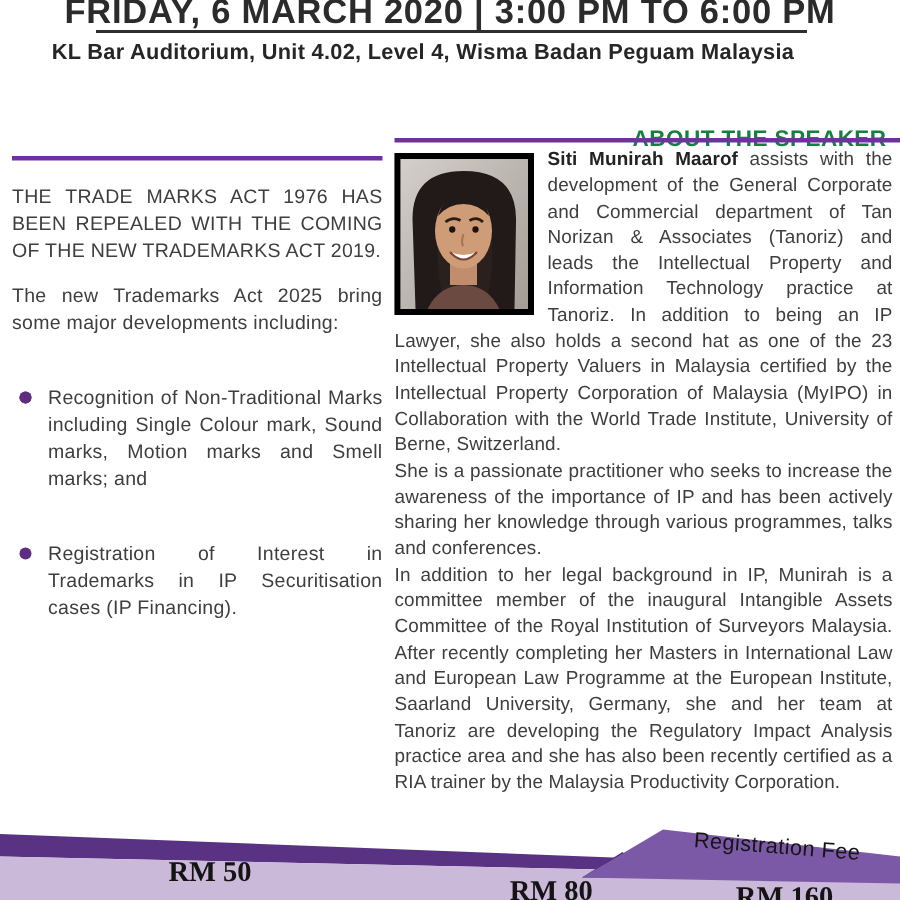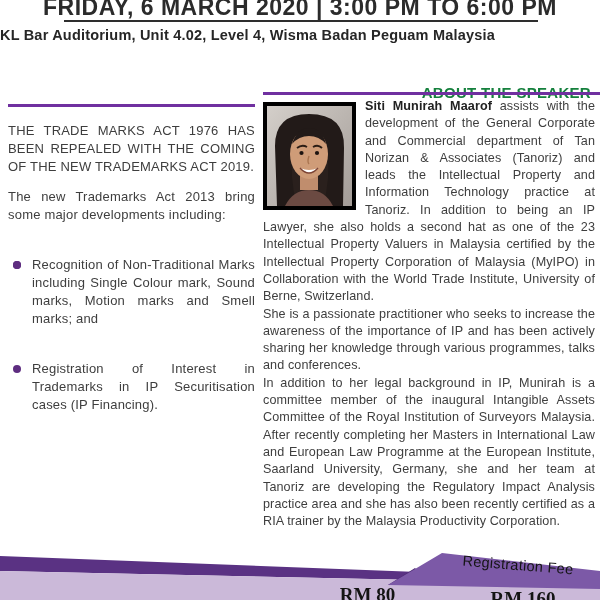--- a/index.html
+++ b/index.html
@@ -6,21 +6,21 @@
   .page{
     position:relative;width:600px;height:600px;overflow:hidden;background:#fff;
     font-family:"Liberation Sans",sans-serif;color:#3e3e3e;
   }
   
   .title{
     position:absolute;top:-6px;left:0;width:600px;text-align:center;
     font-size:23px;font-weight:bold;color:#2b2b2b;letter-spacing:.5px;white-space:nowrap;
   }
   .title-rule{position:absolute;top:20px;left:64px;width:474px;height:2px;background:#2e2e2e;}
-  .addr{position:absolute;left:0;width:564px;color:#262626;font-weight:bold;font-size:14.5px;letter-spacing:.2px;}
+  .addr{position:absolute;left:0;width:564px;text-align:center;color:#262626;font-weight:bold;font-size:14.5px;letter-spacing:.2px;}
   .addr1{top:27px;}
   .addr2{top:46px;}
 
   
   .speaker-heading{
     position:absolute;top:84px;right:9px;font-size:15px;font-weight:bold;
     color:#15803d;letter-spacing:.3px;
   }
   .speaker-rule{position:absolute;top:92px;left:263px;width:337px;height:3px;background:#7030A0;}
 
@@ -78,21 +78,21 @@
   <div class="title">FRIDAY, 6 MARCH 2020 | 3:00 PM TO 6:00 PM</div>
   <div class="title-rule"></div>
   <div class="addr addr1">KL Bar Auditorium, Unit 4.02, Level 4, Wisma Badan Peguam Malaysia</div>
 
   <div class="speaker-heading">ABOUT THE SPEAKER</div>
   <div class="speaker-rule"></div>
 
   <div class="topics">
     <div class="topics-rule"></div>
     <p class="p1">THE TRADE MARKS ACT 1976 HAS BEEN REPEALED WITH THE COMING OF THE NEW TRADEMARKS ACT 2019.</p>
-    <p class="p2">The new Trademarks Act 2013 bring some major developments including:</p>
+    <p class="p2">The new Trademarks Act 2025 bring some major developments including:</p>
     <ul class="bullets">
       <li>
         <span class="dot"></span>
       </li>
       <li>
         <span class="dot"></span>
         <span>Recognition of Non-Traditional Marks including Single Colour mark, Sound marks, Motion marks and Smell marks; and</span>
       </li>
       <li>
         <span class="dot"></span>
@@ -137,16 +137,17 @@
     <p>In addition to her legal background in IP, Munirah is a committee member of the inaugural Intangible Assets Committee of the Royal Institution of Surveyors Malaysia. After recently completing her Masters in International Law and European Law Programme at the European Institute, Saarland University, Germany, she and her team at Tanoriz are developing the Regulatory Impact Analysis practice area and she has also been recently certified as a RIA trainer by the Malaysia Productivity Corporation.</p>
   </div>
 
   <svg class="bands" width="600" height="60" viewBox="0 0 600 60" xmlns="http://www.w3.org/2000/svg">
     <polygon points="0,16 600,39 600,44 0,31" fill="#5A3283"></polygon>
     <polygon points="0,31 600,44 600,60 0,60" fill="#CBB9D9"></polygon>
     <polygon points="388,45 415,28 433,45" fill="#4E2B73"></polygon>
     <polygon points="388,45 442,13 600,31 600,49" fill="#7C59A7"></polygon>
   </svg>
   <div class="regfee">Registration Fee</div>
+  <div class="price price-50">RM 50</div>
   <div class="price price-80">RM 80</div>
   <div class="price price-160">RM 160</div>
 
 </div>
 
 </body></html>

